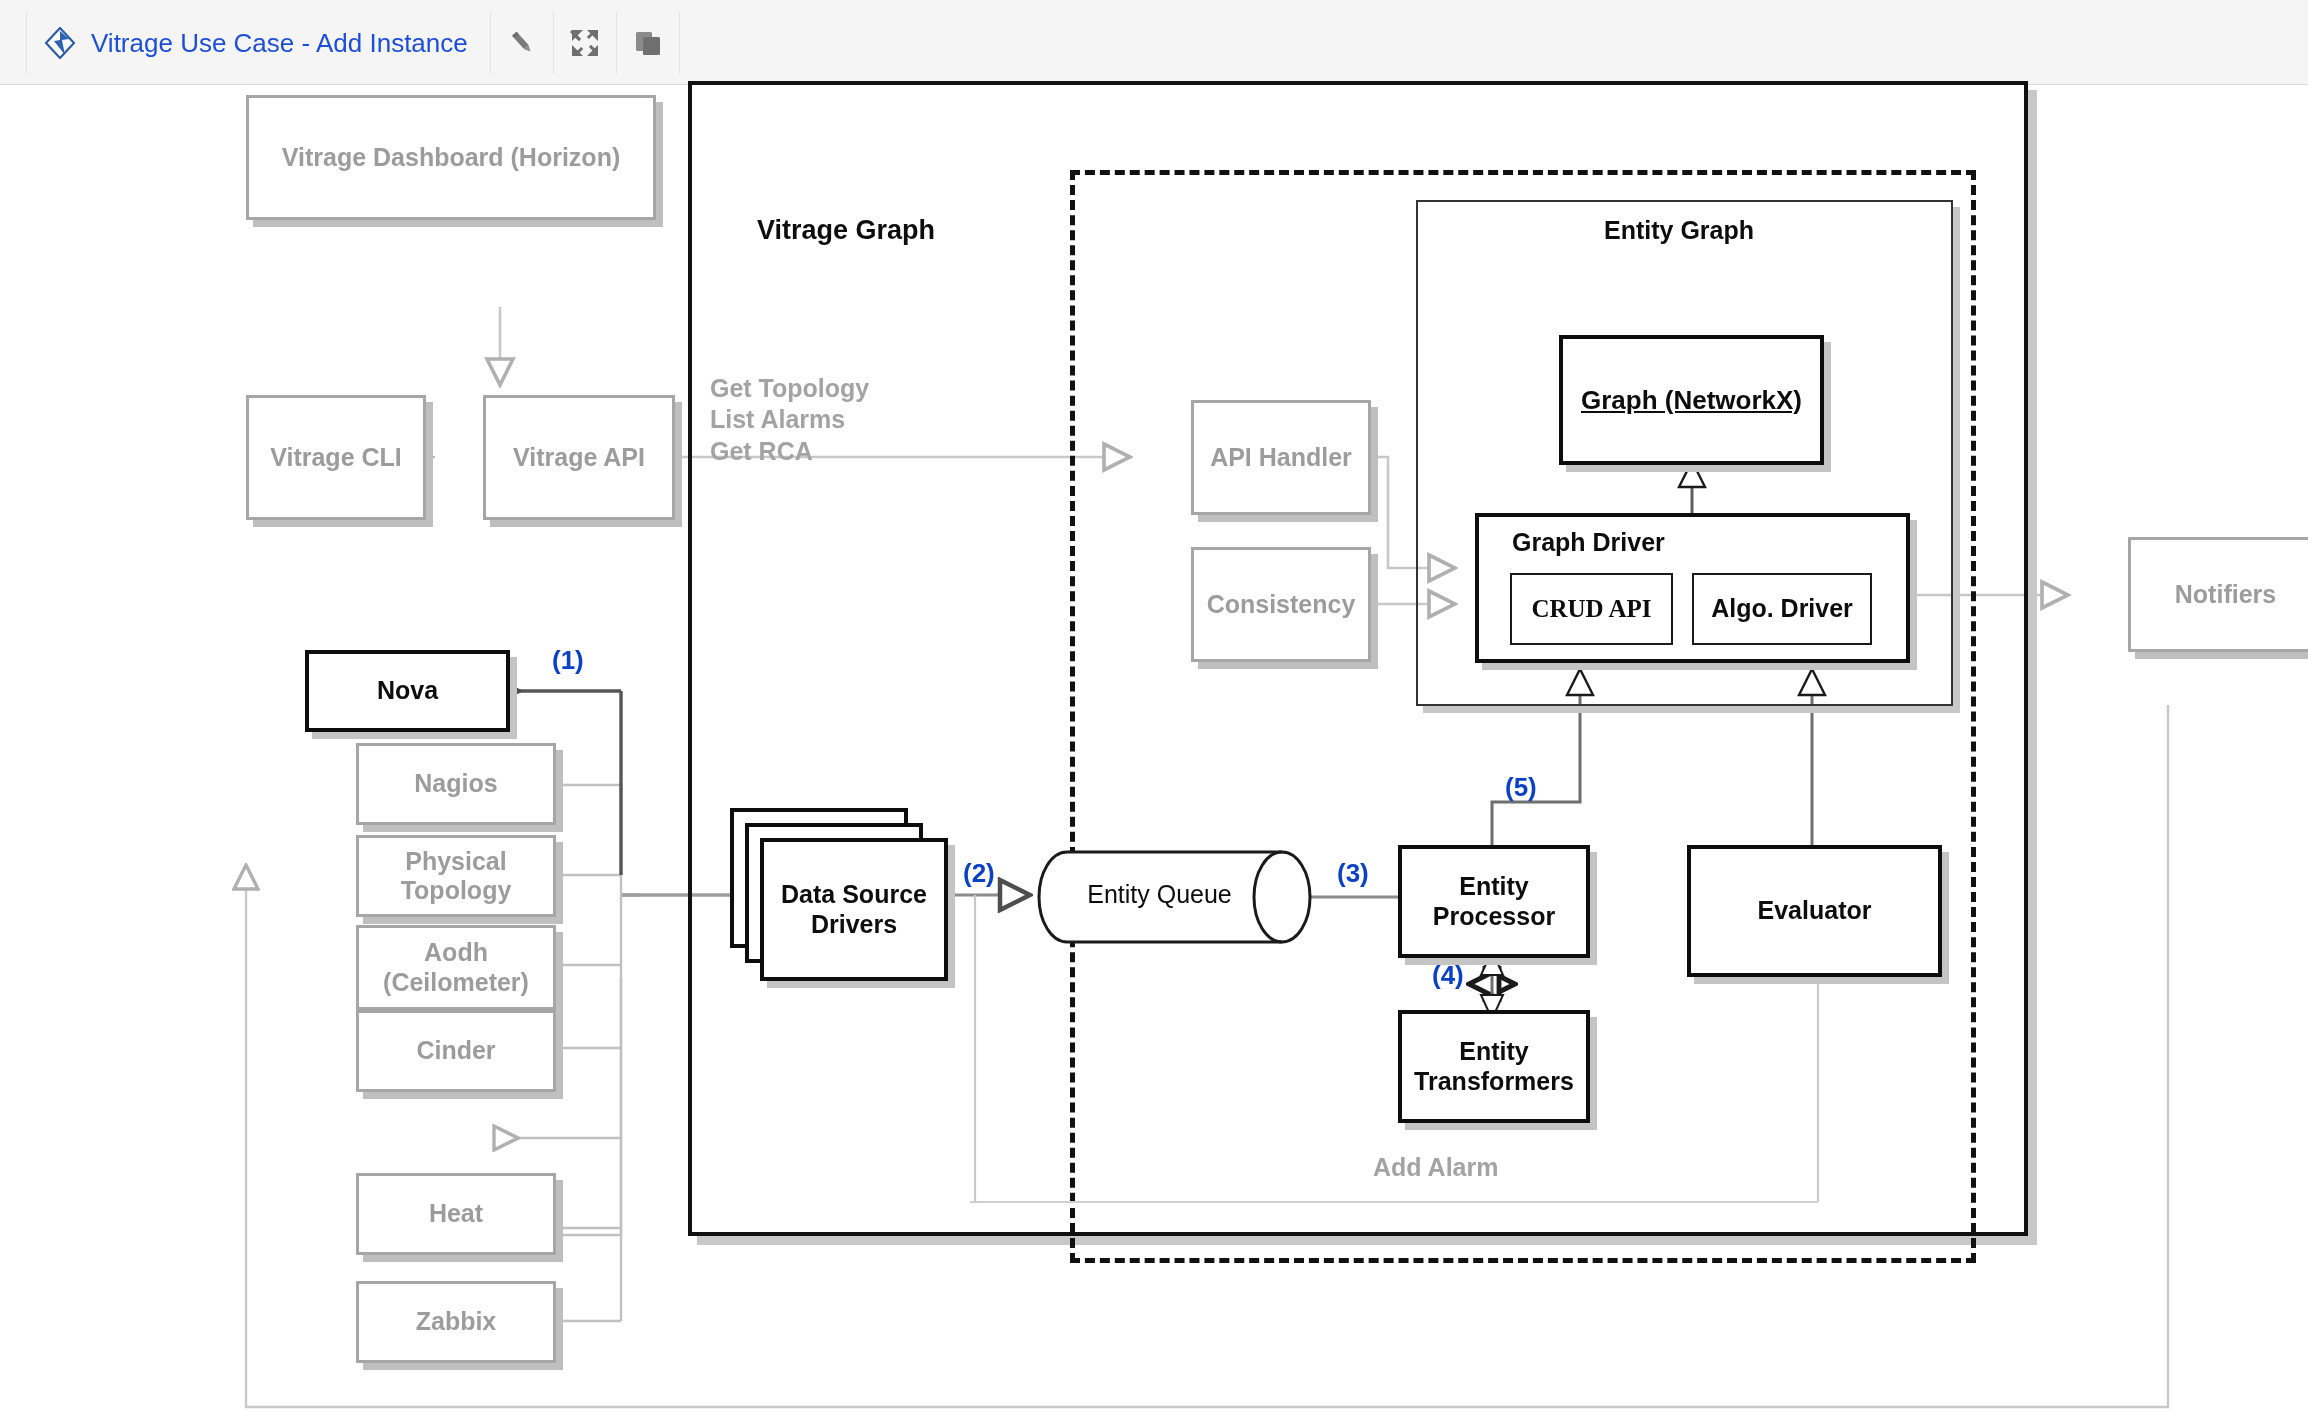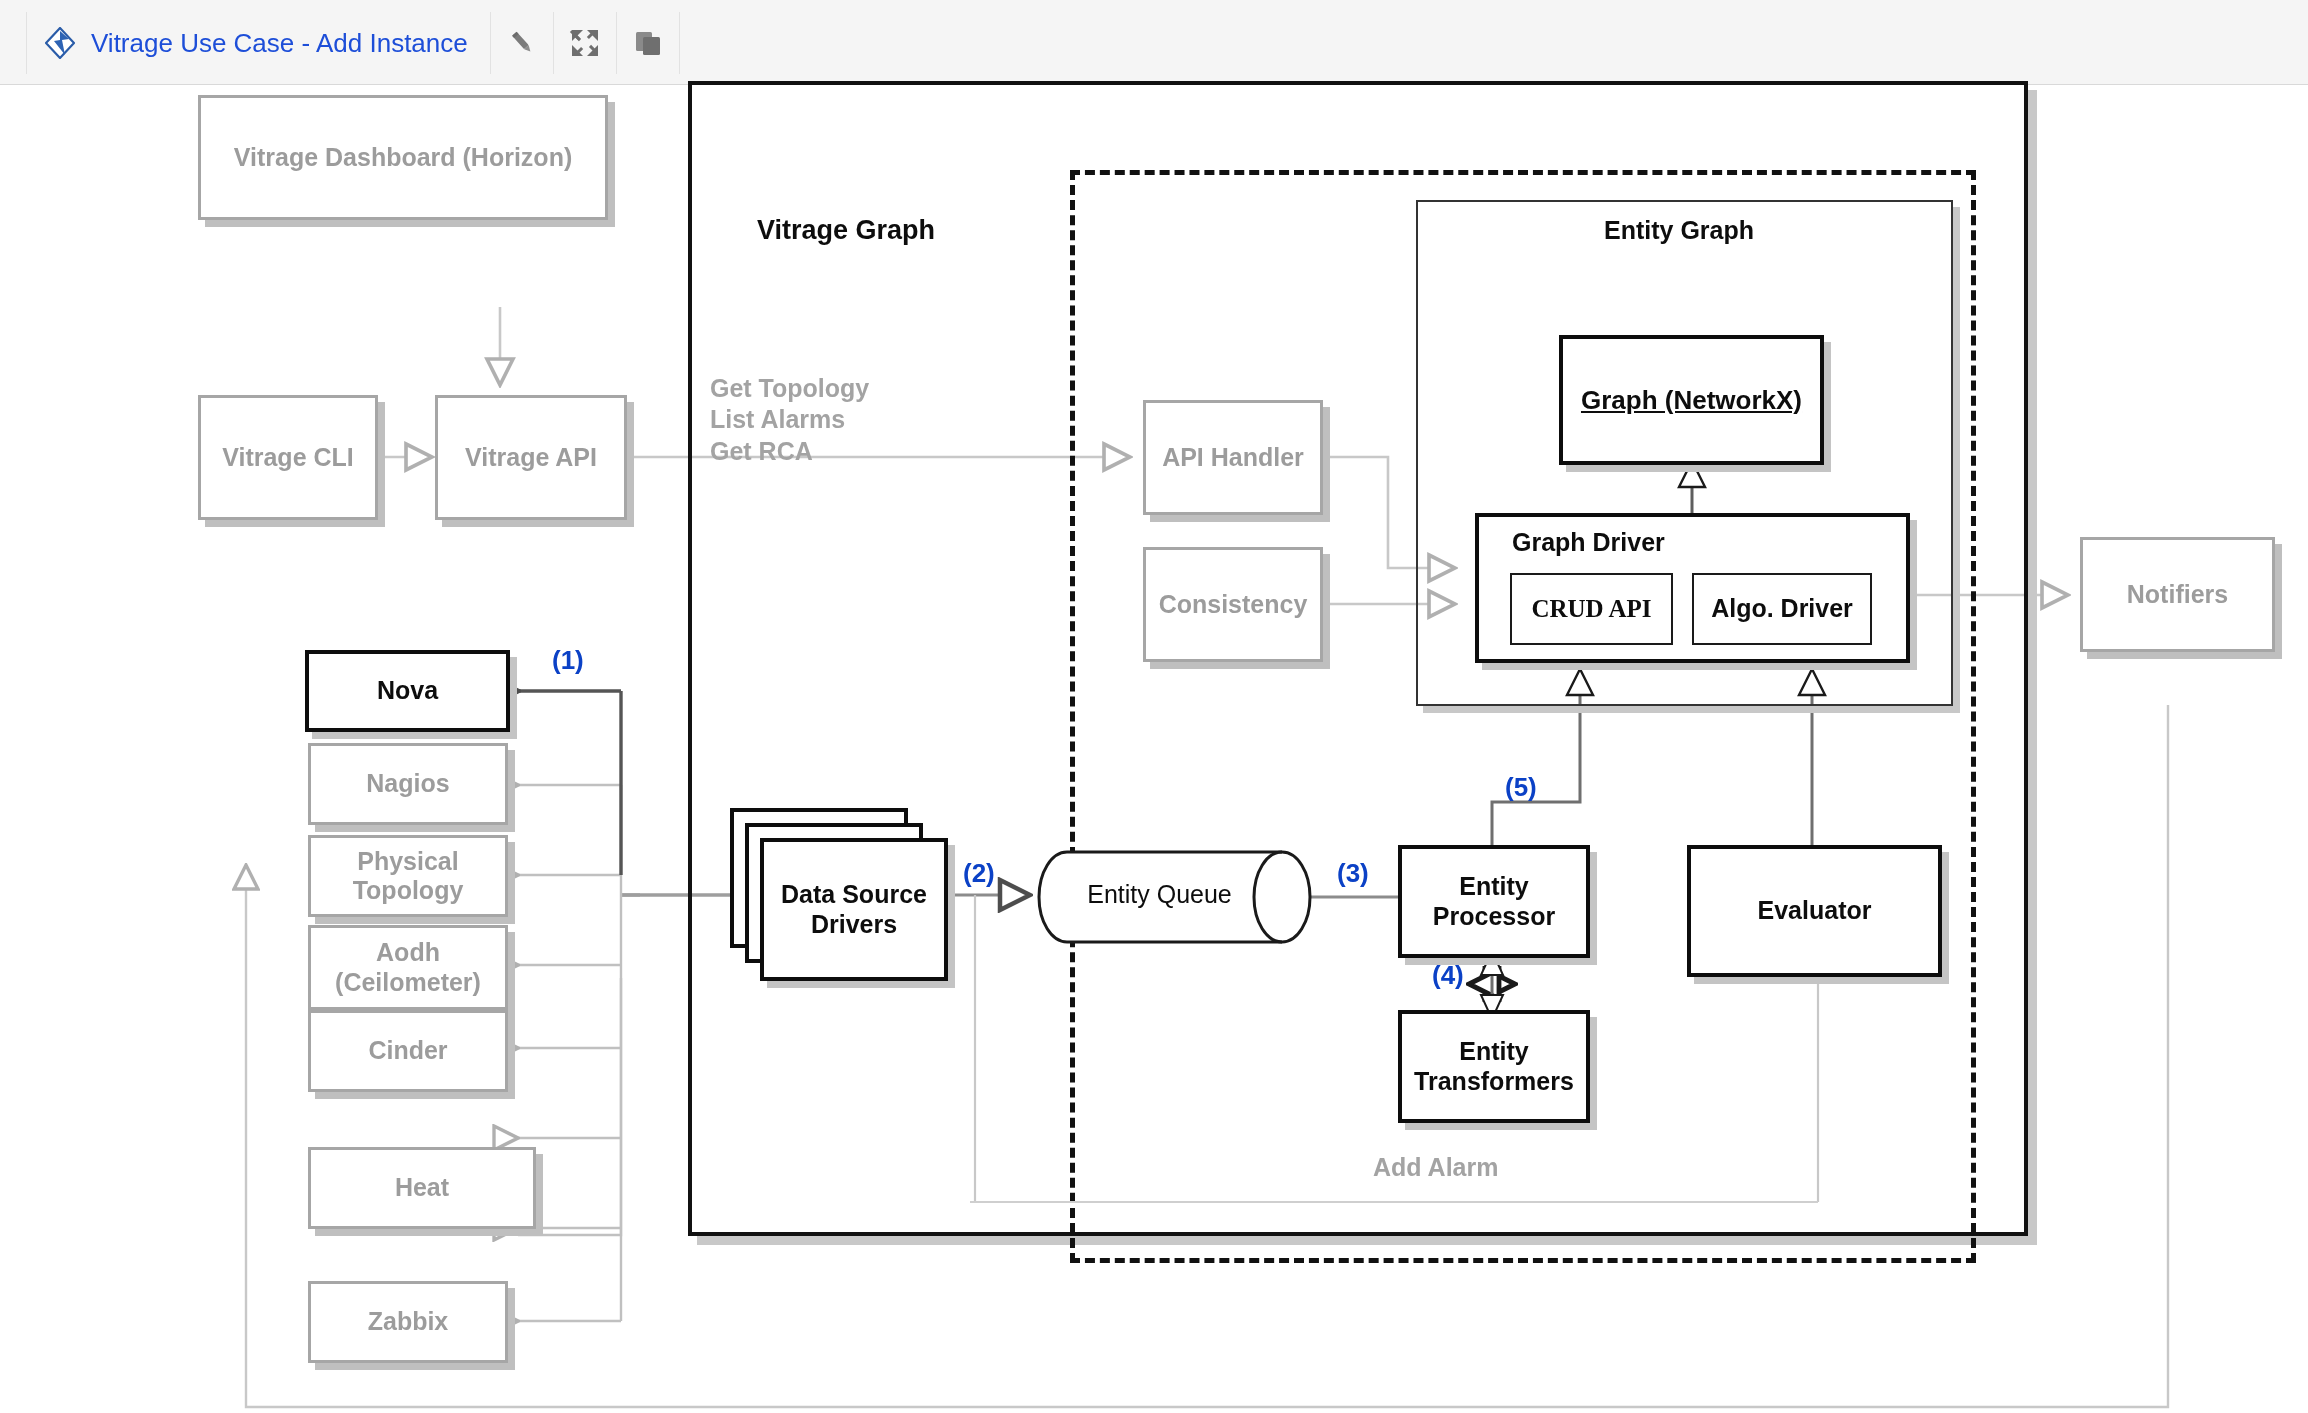--- a/index.html
+++ b/index.html
@@ -19,21 +19,21 @@
 
   
   #canvas{position:absolute;left:0;top:85px;width:2308px;height:1328px;}
   #canvas svg{position:absolute;left:0;top:0;}
 
   .node{position:absolute;box-sizing:border-box;display:flex;align-items:center;
         justify-content:center;text-align:center;background:#ffffff;}
   .node .cap{font-weight:bold;line-height:1.18;}
 
   
-  .n-gray{border:3px solid #a6a6a6;box-shadow:7px 7px 0 0 #bfbfbf;}
+  .n-gray{border:3px solid #a6a6a6;box-shadow:7px 7px 0 0 #bfbfbf;margin-left:48px;}
   .n-gray .cap{color:#9c9c9c;}
   
   .n-black{border:4px solid #0d0d0d;box-shadow:7px 7px 0 0 #c4c4c4;}
   .n-black .cap{color:#0d0d0d;}
   
   .n-thin{border:2px solid #1a1a1a;}
   .n-thin .cap{color:#0d0d0d;}
 
   .group-box{position:absolute;box-sizing:border-box;background:transparent;}
   .g-black{border:4px solid #111;}
@@ -280,21 +280,21 @@
       </span>
     </div>
     <div class="node n-gray" style="left:308px;top:840px;width:200px;height:85px;">
       <span class="cap" style="font-size:25px;">
         <span style="display:block;max-width:170px;">Aodh (Ceilometer)</span>
       </span>
     </div>
     <div class="node n-gray" style="left:308px;top:925px;width:200px;height:82px;">
       <span class="cap" style="font-size:25px;">Cinder</span>
     </div>
-    <div class="node n-gray" style="left:308px;top:1062px;width:228px;height:82px;">
+    <div class="node n-gray" style="left:308px;top:1088px;width:200px;height:82px;">
       <span class="cap" style="font-size:25px;">Heat</span>
     </div>
     <div class="node n-gray" style="left:308px;top:1196px;width:200px;height:82px;">
       <span class="cap" style="font-size:25px;">Zabbix</span>
     </div>
 
     <div class="stack-shadow" style="left:730px;top:723px;width:178px;height:140px;box-shadow:none;"></div>
     <div class="stack-shadow" style="left:745px;top:738px;width:178px;height:140px;box-shadow:none;"></div>
     <div class="node n-black" style="left:760px;top:753px;width:188px;height:143px;">
       <span class="cap" style="font-size:25px;">

